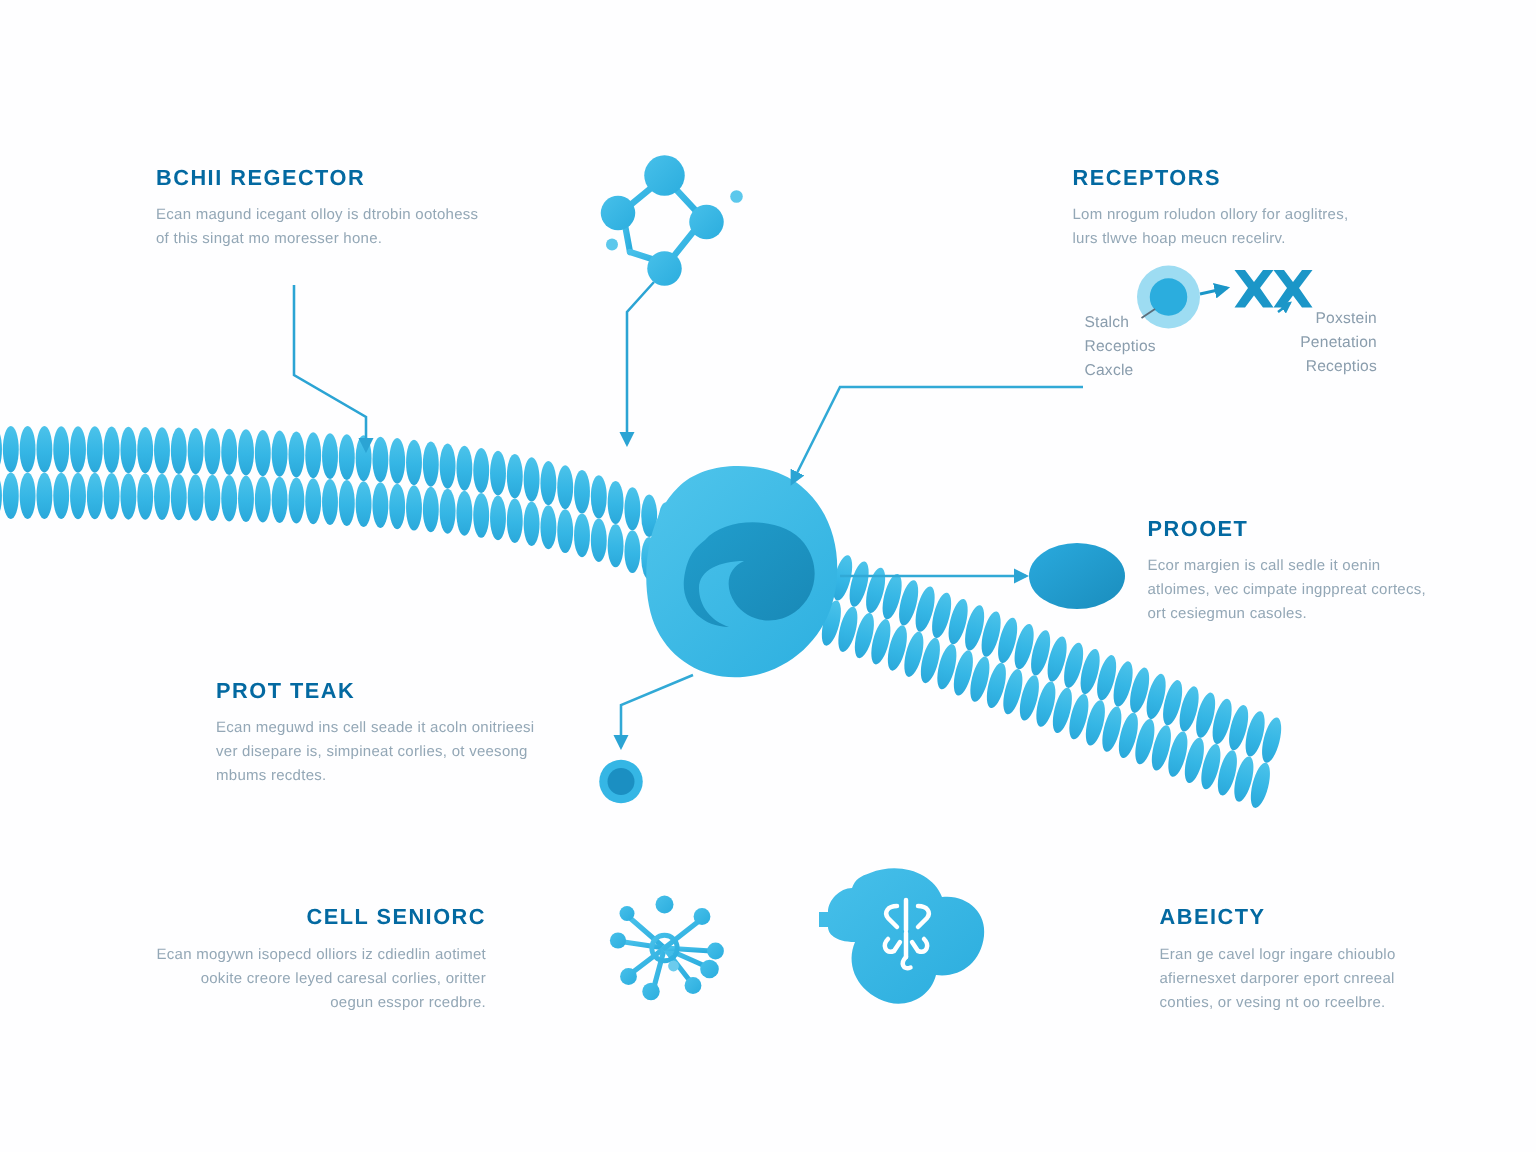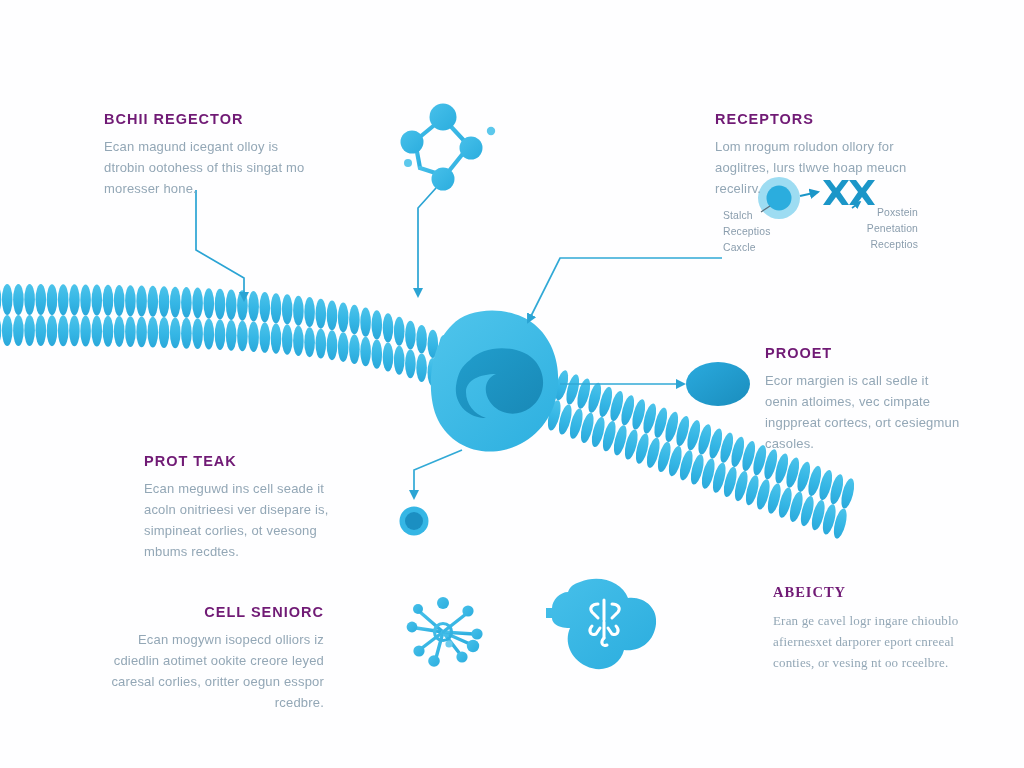--- a/index.html
+++ b/index.html
@@ -13,36 +13,36 @@
     position: relative;
     width: 1024px; height: 768px;
     background: #fefeff;
   }
   
   .block { position: absolute; }
   .block .title {
     font-size: 14.5px;
     font-weight: bold;
     letter-spacing: 1.0px;
-    color: #701a75;
+    color: #0369a1;
     white-space: nowrap;
     margin-bottom: 9px;
   }
   .block .body {
-    font-size: 13px;
+    font-size: 10px;
     line-height: 1.62;
     color: #93a7b6;
     letter-spacing: 0.18px;
   }
   .b-topleft   { left: 104px; top: 111px;  width: 215px; }
   .b-topright  { left: 715px; top: 111px;  width: 195px; }
   .b-midright  { left: 765px; top: 345px;  width: 195px; }
   .b-midleft   { left: 104px; top: 453px;  width: 215px; margin-left: 40px; }
   .b-botleft   { left: 104px; top: 604px;  width: 220px; text-align: right; }
-  .b-botright  { left: 773px; top: 584px;  width: 190px; font-family: Liberation Serif, serif; }
+  .b-botright  { left: 773px; top: 604px;  width: 190px; }
 
   
   .inset-label {
     position: absolute;
     font-size: 10.4px;
     line-height: 1.55;
     color: #8a9dad;
     letter-spacing: 0.15px;
   }
   .inset-left  { left: 723px; top: 208px; width: 58px; text-align: left; }

